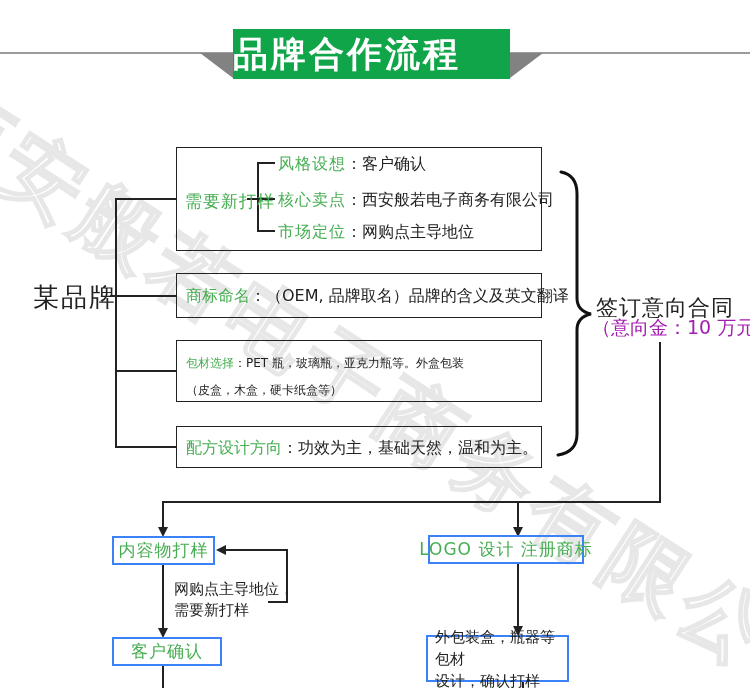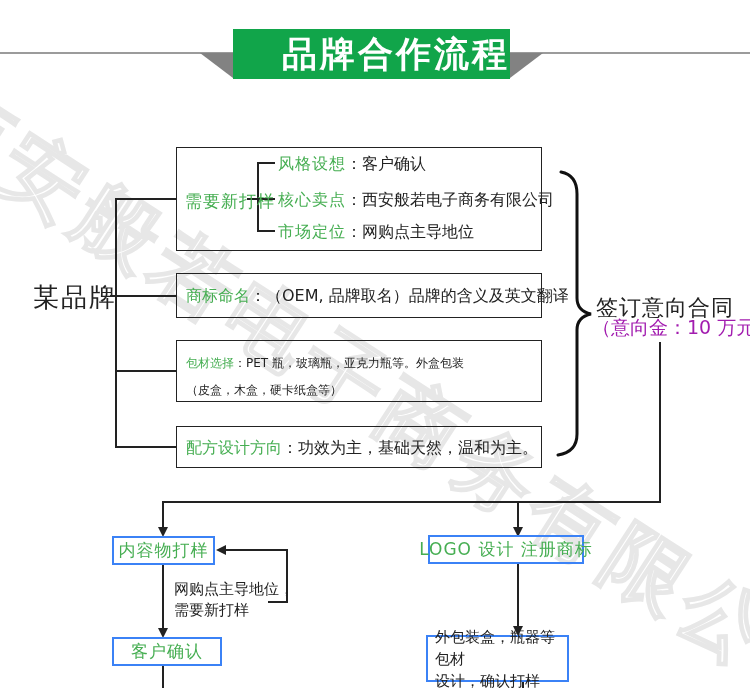--- a/index.html
+++ b/index.html
@@ -22,21 +22,21 @@
     font-size:82px;font-weight:bold;letter-spacing:8px;line-height:1;
     color:rgba(0,0,0,0);-webkit-text-stroke:2px var(--watermark);
     white-space:nowrap;z-index:0;user-select:none;
   }
   
   #wires{position:absolute;left:0;top:0;z-index:1;}
   
   #banner{
     position:absolute;left:233px;top:29px;width:277px;height:50px;
     background:var(--banner-green);z-index:2;
-    display:flex;align-items:center;justify-content:flex-end;
+    display:flex;align-items:center;justify-content:flex-start;
   }
   #banner .t{font-size:35px;font-weight:bold;color:#ffffff;letter-spacing:3px;line-height:1;}
   
   .box{position:absolute;border:1px solid var(--ink);box-sizing:border-box;background:transparent;z-index:2;}
   .box2{position:absolute;border:2px solid #3b82f6;box-sizing:border-box;background:transparent;z-index:2;
         display:flex;align-items:center;justify-content:center;}
   .green{color:var(--label-green);}
   .nowrap{white-space:nowrap;}
   .abs{position:absolute;z-index:2;}
   .fs16{font-size:16px;line-height:1;}

